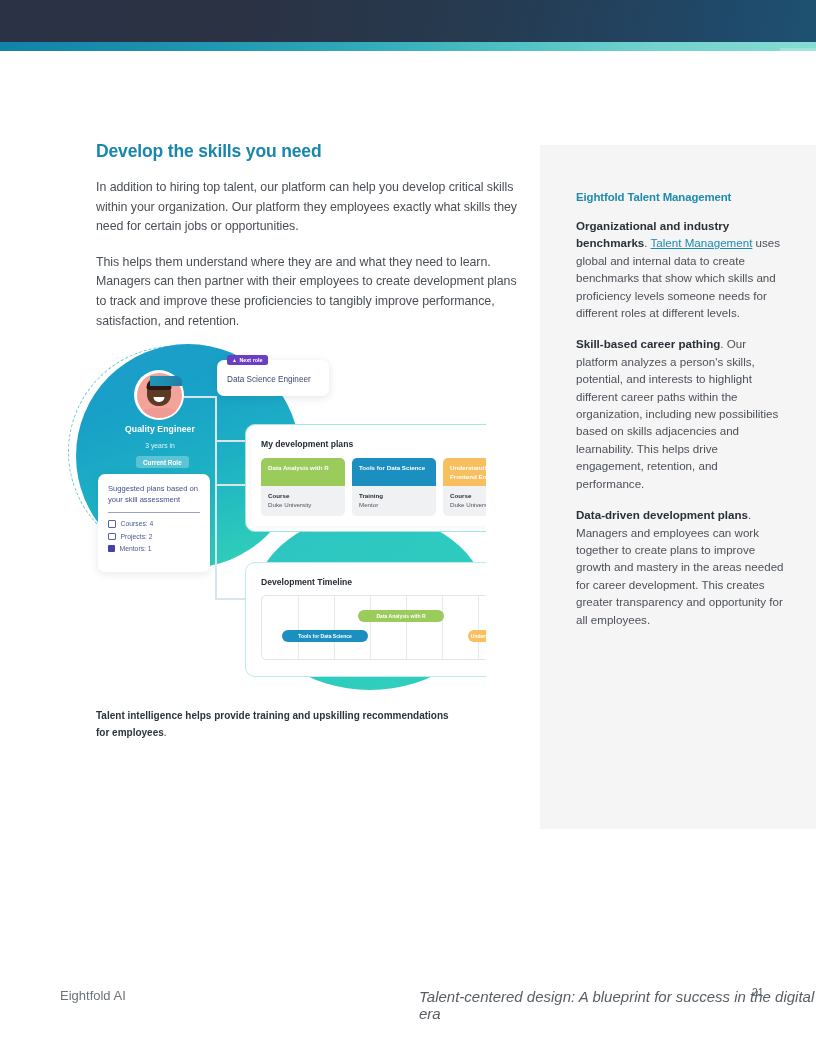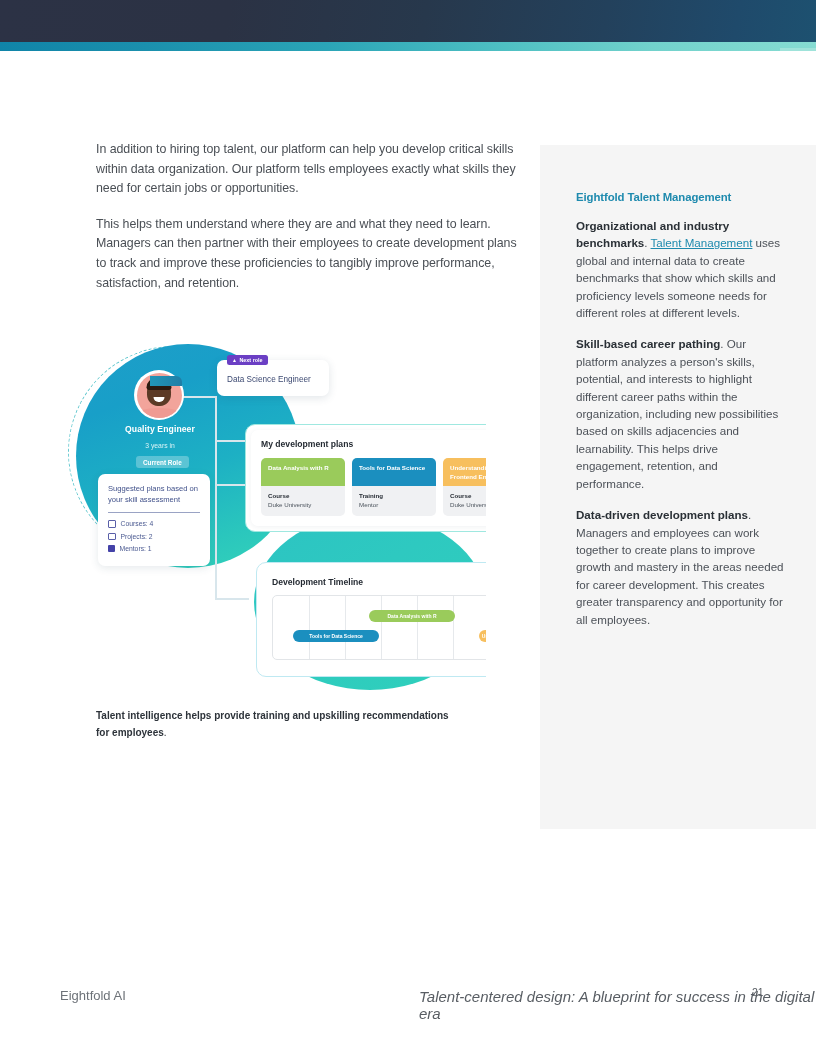--- a/index.html
+++ b/index.html
@@ -232,21 +232,21 @@
   }
 
   
   .sugg-card {
     position: absolute;
     left: 36px; top: 130px;
     width: 112px;
     background: #ffffff;
     border-radius: 7px;
     box-shadow: 0 2px 8px rgba(40,70,90,0.12);
-    padding: 9px 10px 9px 10px;
+    padding: 9px 10px 15px 10px;
     box-sizing: border-box;
   }
   .sugg-title {
     color: #41518a;
     font-size: 7.6px;
     line-height: 11px;
     font-weight: 500;
   }
   .sugg-rule {
     height: 1px;
@@ -314,21 +314,21 @@
     border-radius: 0 0 5px 5px;
     padding: 6px 7px 8px 7px;
     box-sizing: border-box;
   }
   .plan-kind { color: #262c34; font-size: 6.2px; font-weight: bold; }
   .plan-prov { color: #4b535c; font-size: 6.2px; margin-top: 1.5px; }
 
   
   .tl-shell {
     position: absolute;
-    left: 194px; top: 218px;
+    left: 183px; top: 218px;
     width: 300px;
     border-radius: 10px;
     background: #ffffff;
     border: 1.6px solid #bfe9f2;
     padding: 5px;
     box-sizing: border-box;
   }
   .tl-card {
     background: #ffffff;
     border-radius: 7px;
@@ -429,21 +429,22 @@
   }
 </style>
 </head>
 <body>
 
 <div class="banner"></div>
 <div class="banner-stripe"></div>
 <div class="banner-stripe-tail"></div>
 
 <div class="main-col">
-  <p class="body-par">In addition to hiring top talent, our platform can help you develop critical skills within data organization. Our platform tells employees exactly what skills they need for certain jobs or opportunities.</p>
+  <h1 class="page-heading">Develop the skills you need</h1>
+  <p class="body-par">In addition to hiring top talent, our platform can help you develop critical skills within your organization. Our platform they employees exactly what skills they need for certain jobs or opportunities.</p>
   <p class="body-par">This helps them understand where they are and what they need to learn. Managers can then partner with their employees to create development plans to track and improve these proficiencies to tangibly improve performance, satisfaction, and retention.</p>
 </div>
 
 <div class="illus">
   <div class="illus-inner">
     <div class="dash-arc"></div>
     <div class="teal-circle2"></div>
     <div class="teal-circle"></div>
 
     <div class="conn conn-v1"></div>

